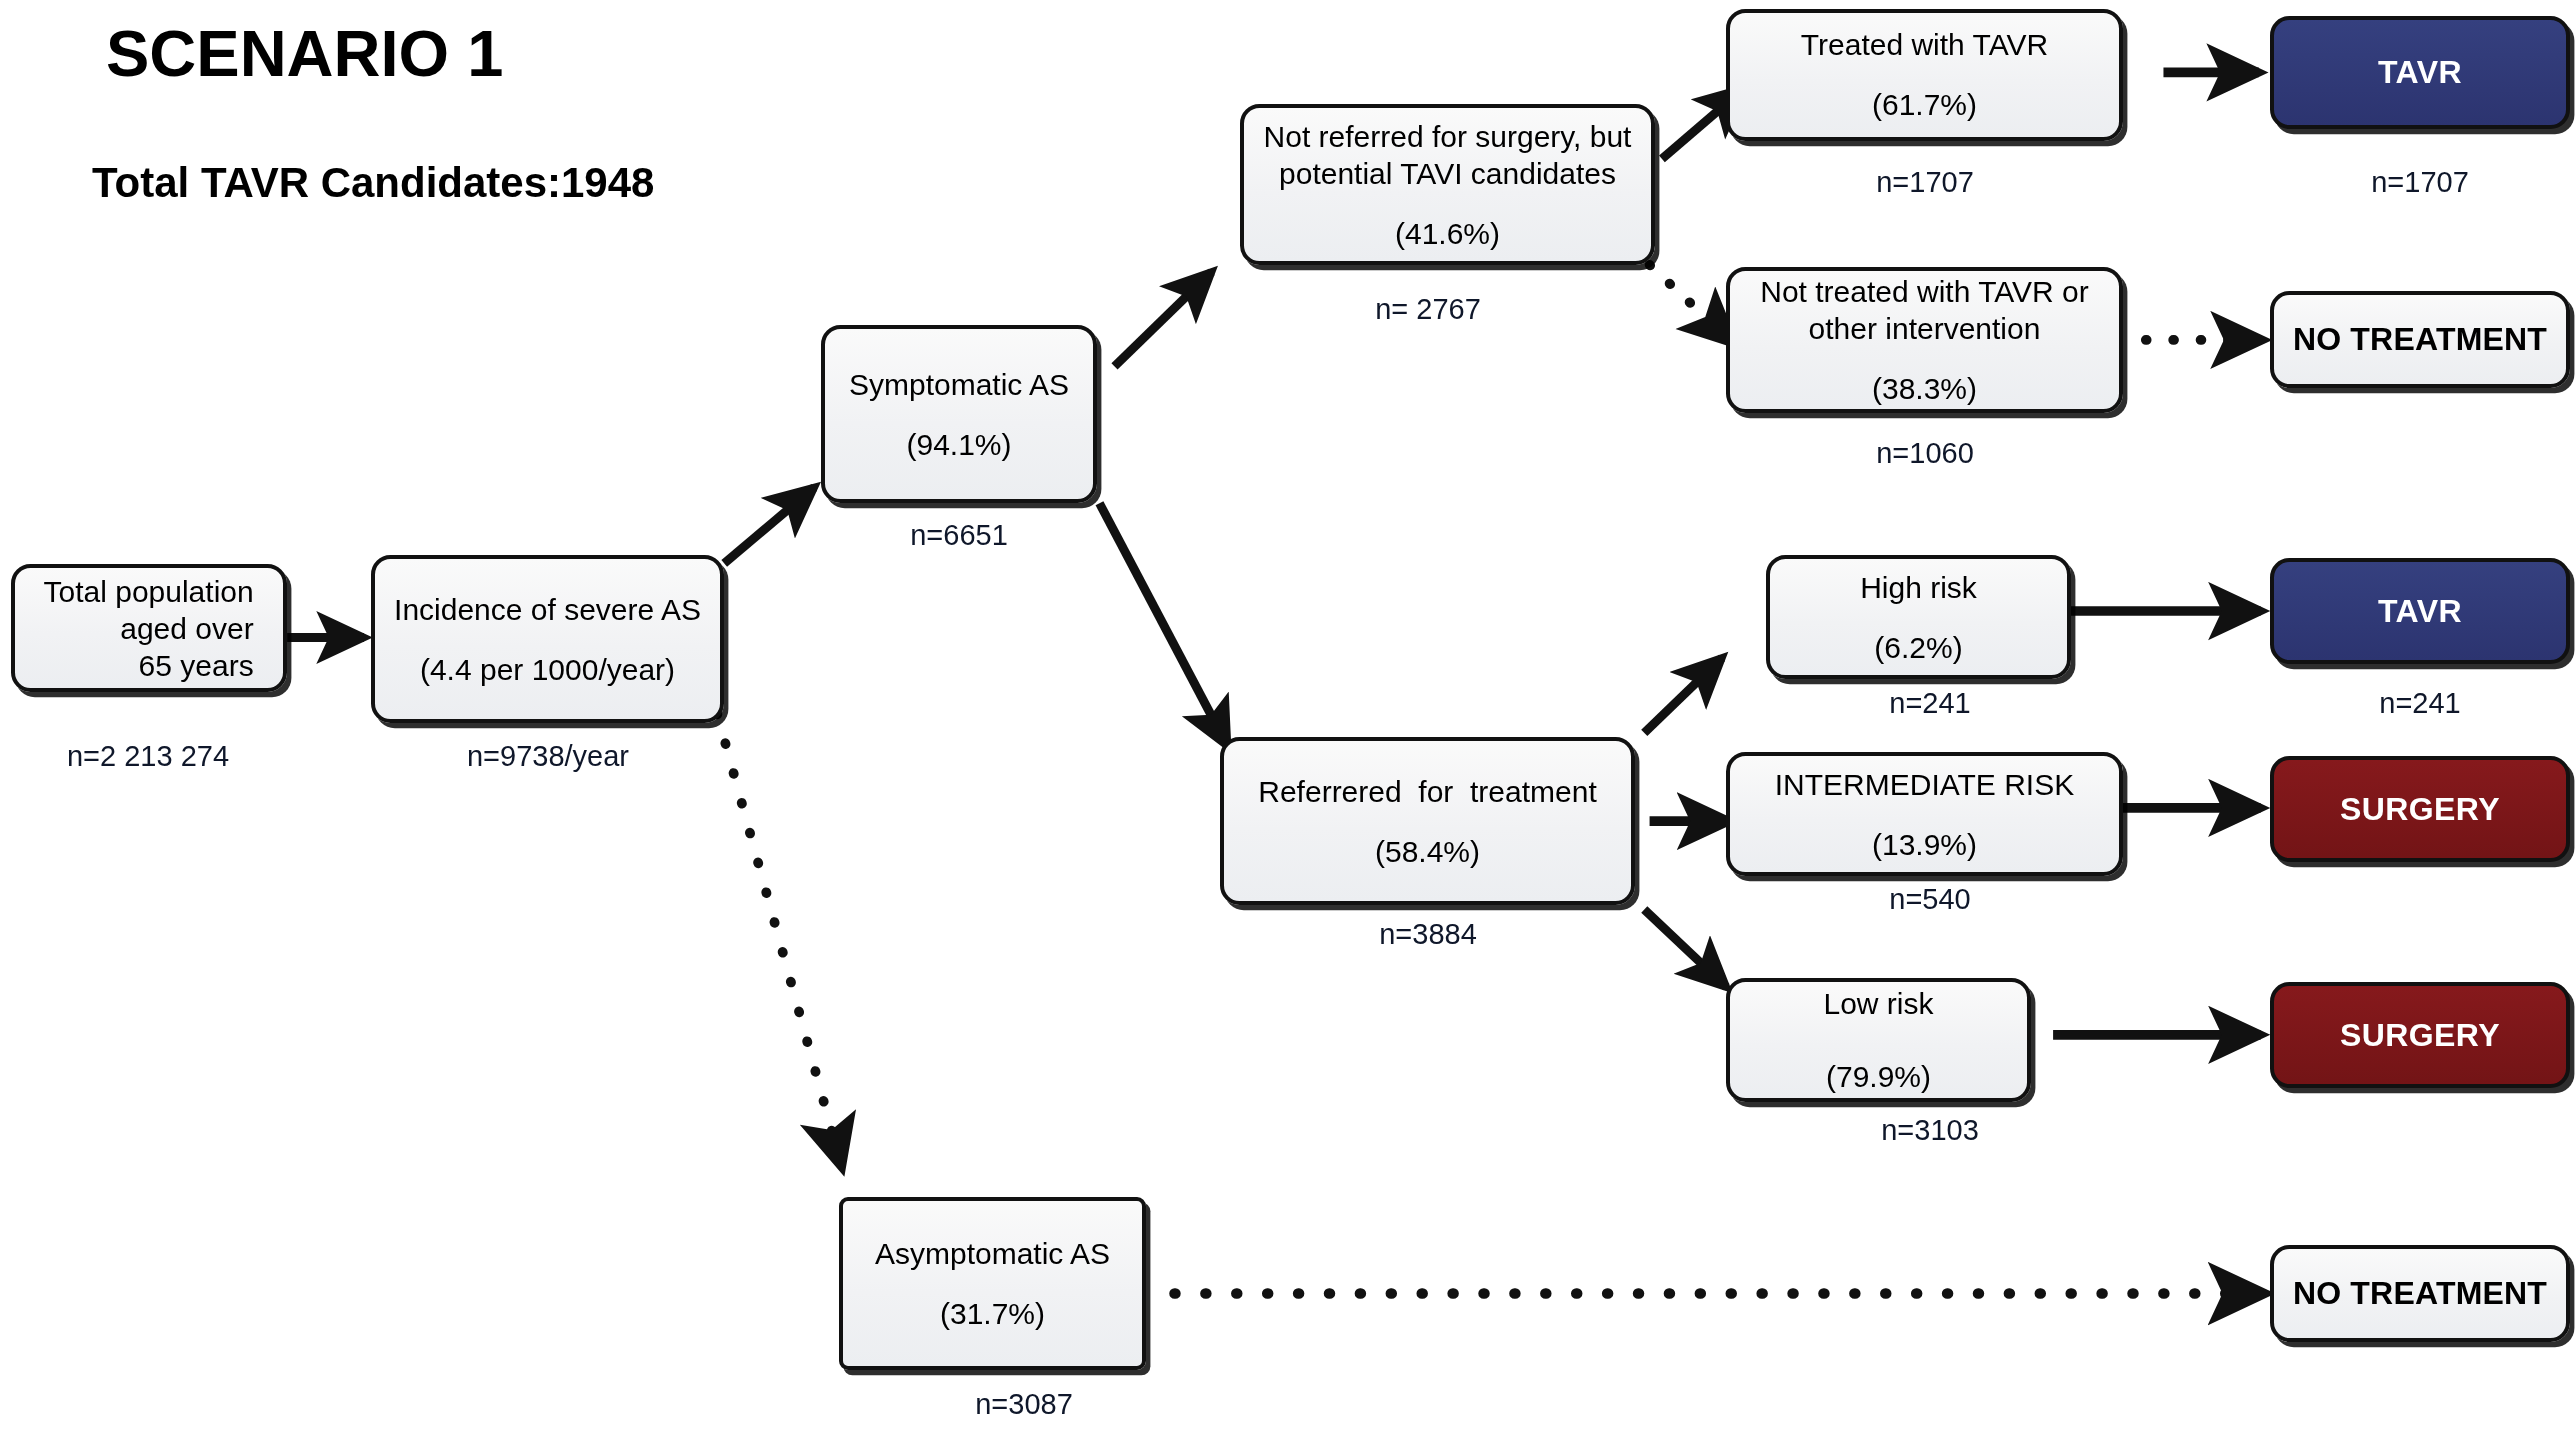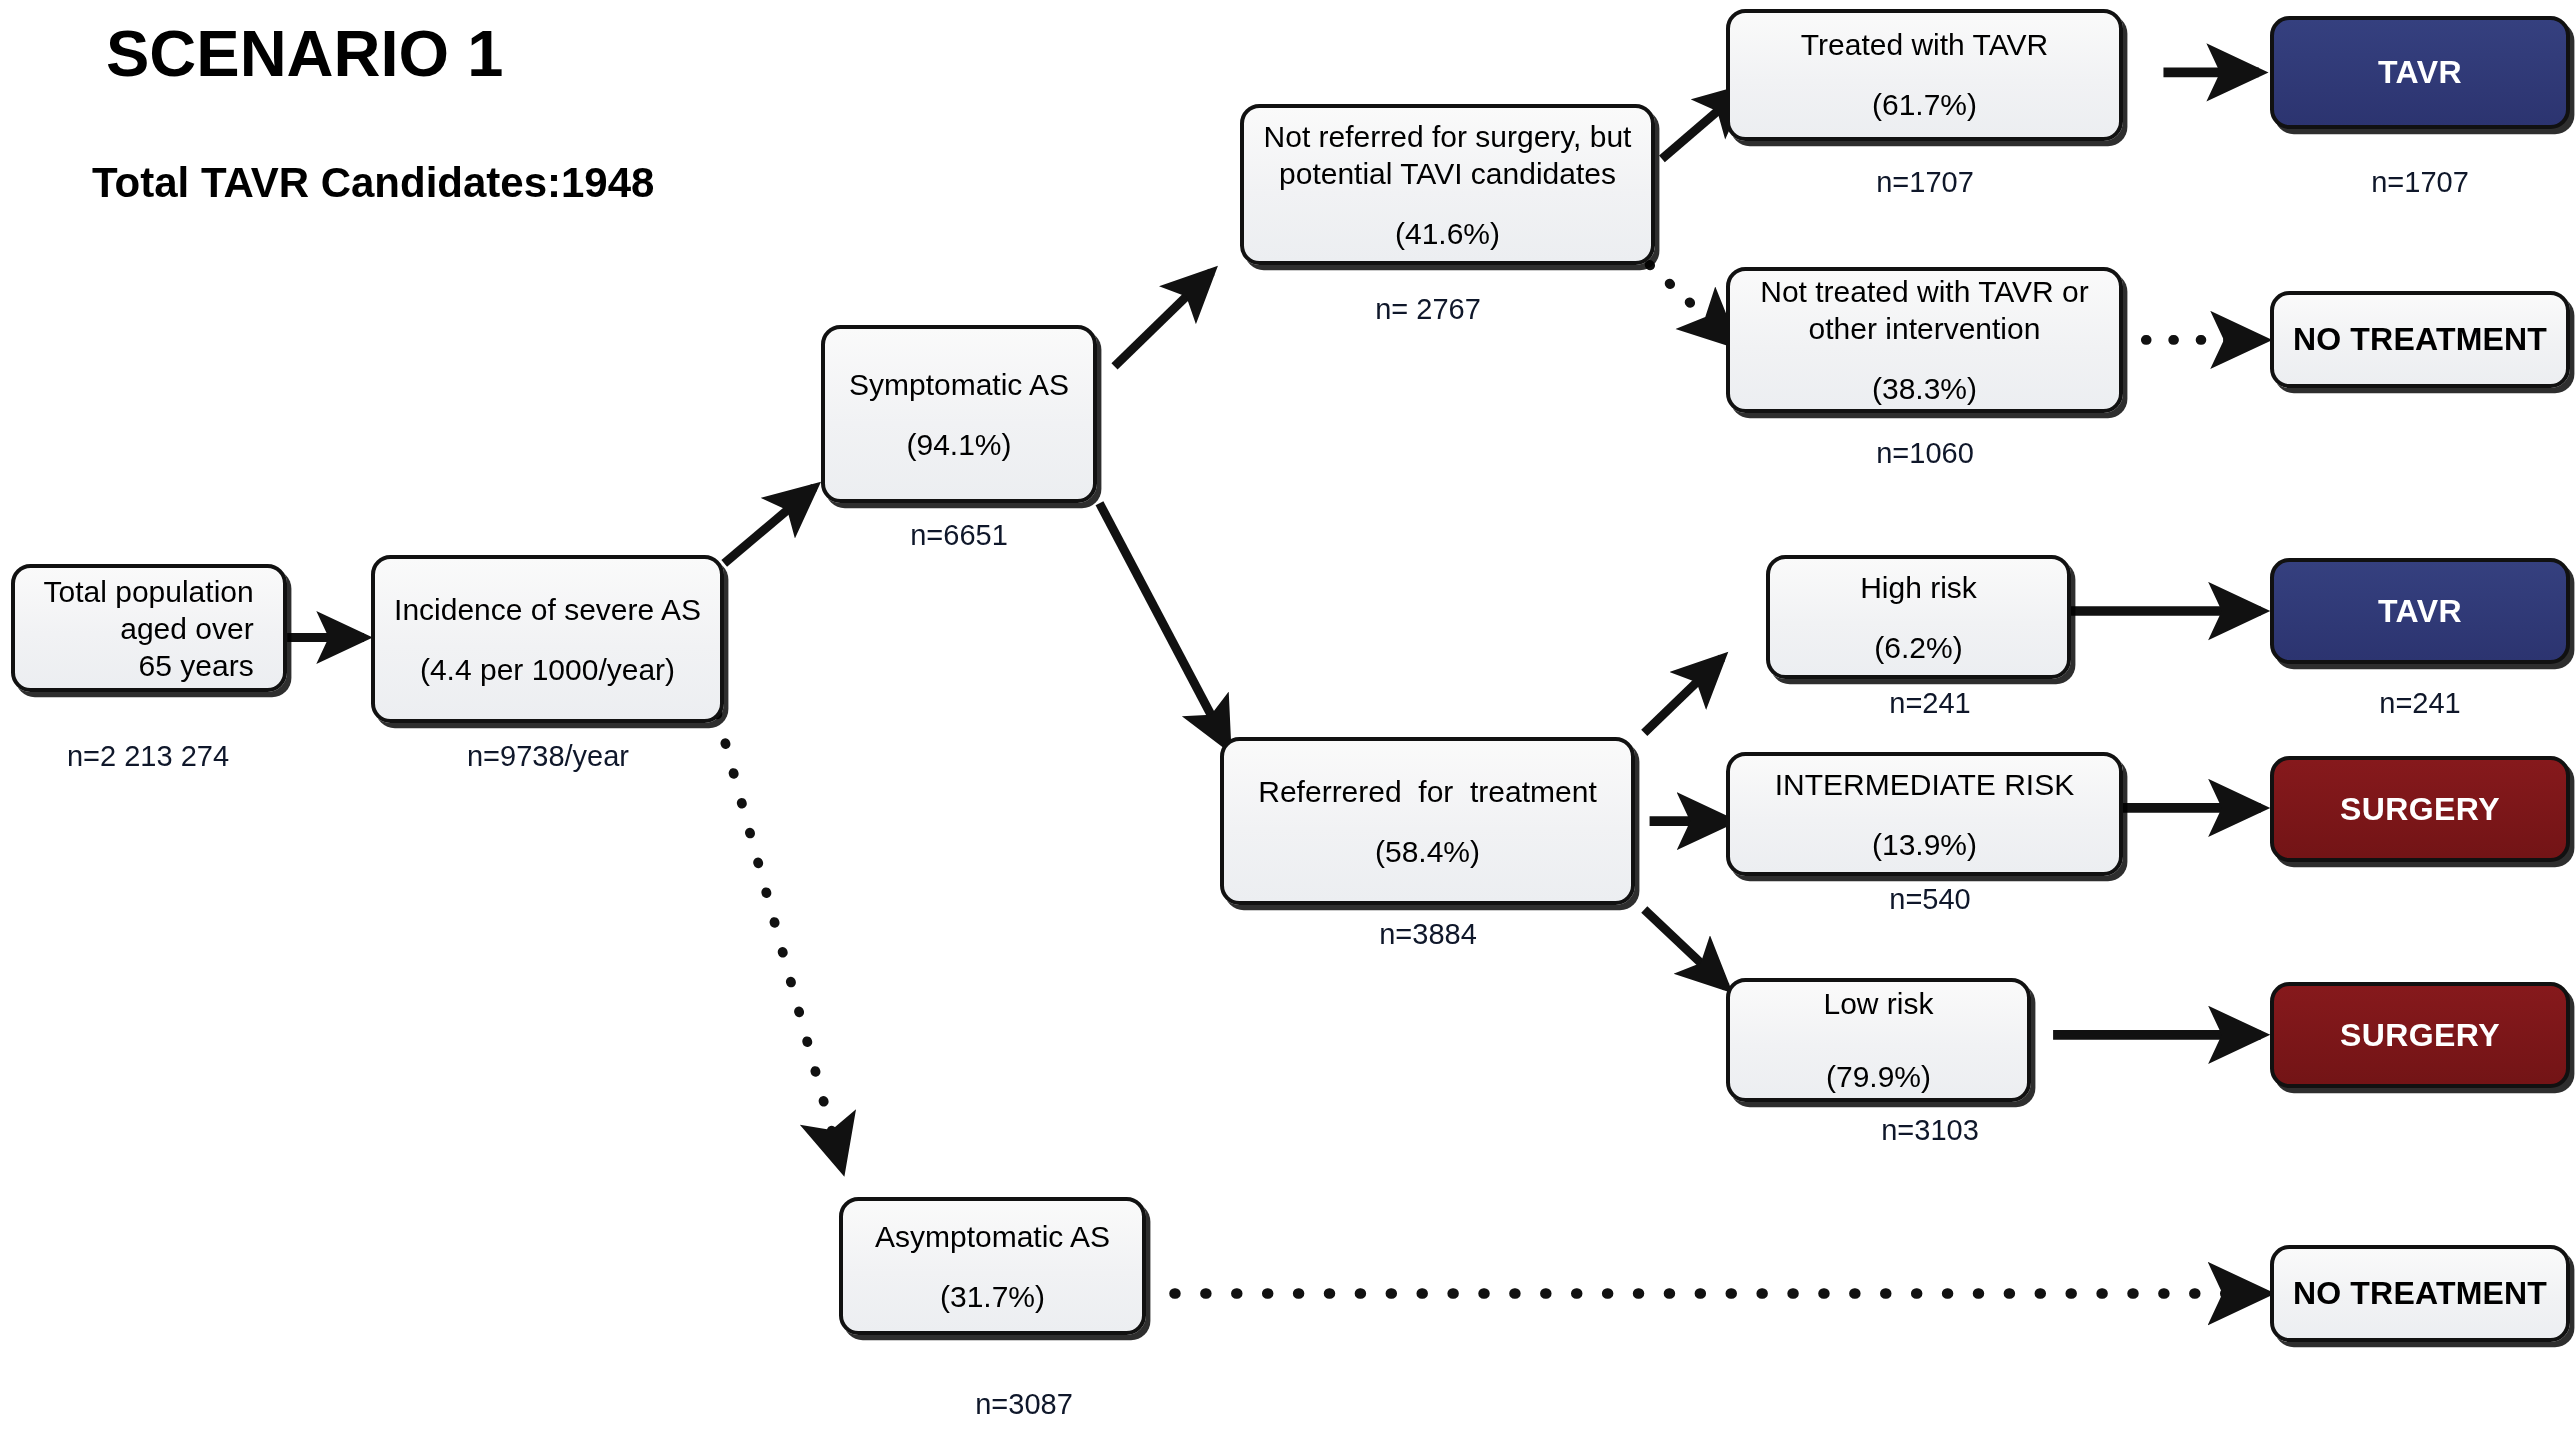--- a/index.html
+++ b/index.html
@@ -204,21 +204,21 @@
     <div class="line2">(4.4 per 1000/year)</div>
   </div>
   <div class="nlabel" style="left:548px; top:740px;">n=9738/year</div>
 
   <div class="node" style="left:821px; top:325px; width:276px; height:178px;">
     <div class="line1">Symptomatic AS</div>
     <div class="line2">(94.1%)</div>
   </div>
   <div class="nlabel" style="left:959px; top:519px;">n=6651</div>
 
-  <div class="node" style="left:839px; top:1197px; width:307px; height:138px;">
+  <div class="node" style="left:839px; top:1197px; width:307px; height:173px;border-radius:9px;">
     <div class="line1">Asymptomatic AS</div>
     <div class="line2">(31.7%)</div>
   </div>
   <div class="nlabel" style="left:991px; top:1388px;margin-left:33px;">n=3087</div>
 
   <div class="node two-line" style="left:1220px; top:104px; width:415px; height:161px;margin-left:20px;">
     <div class="line1">Not referred for surgery, but
 potential TAVI candidates</div>
     <div class="line2">(41.6%)</div>
   </div>

